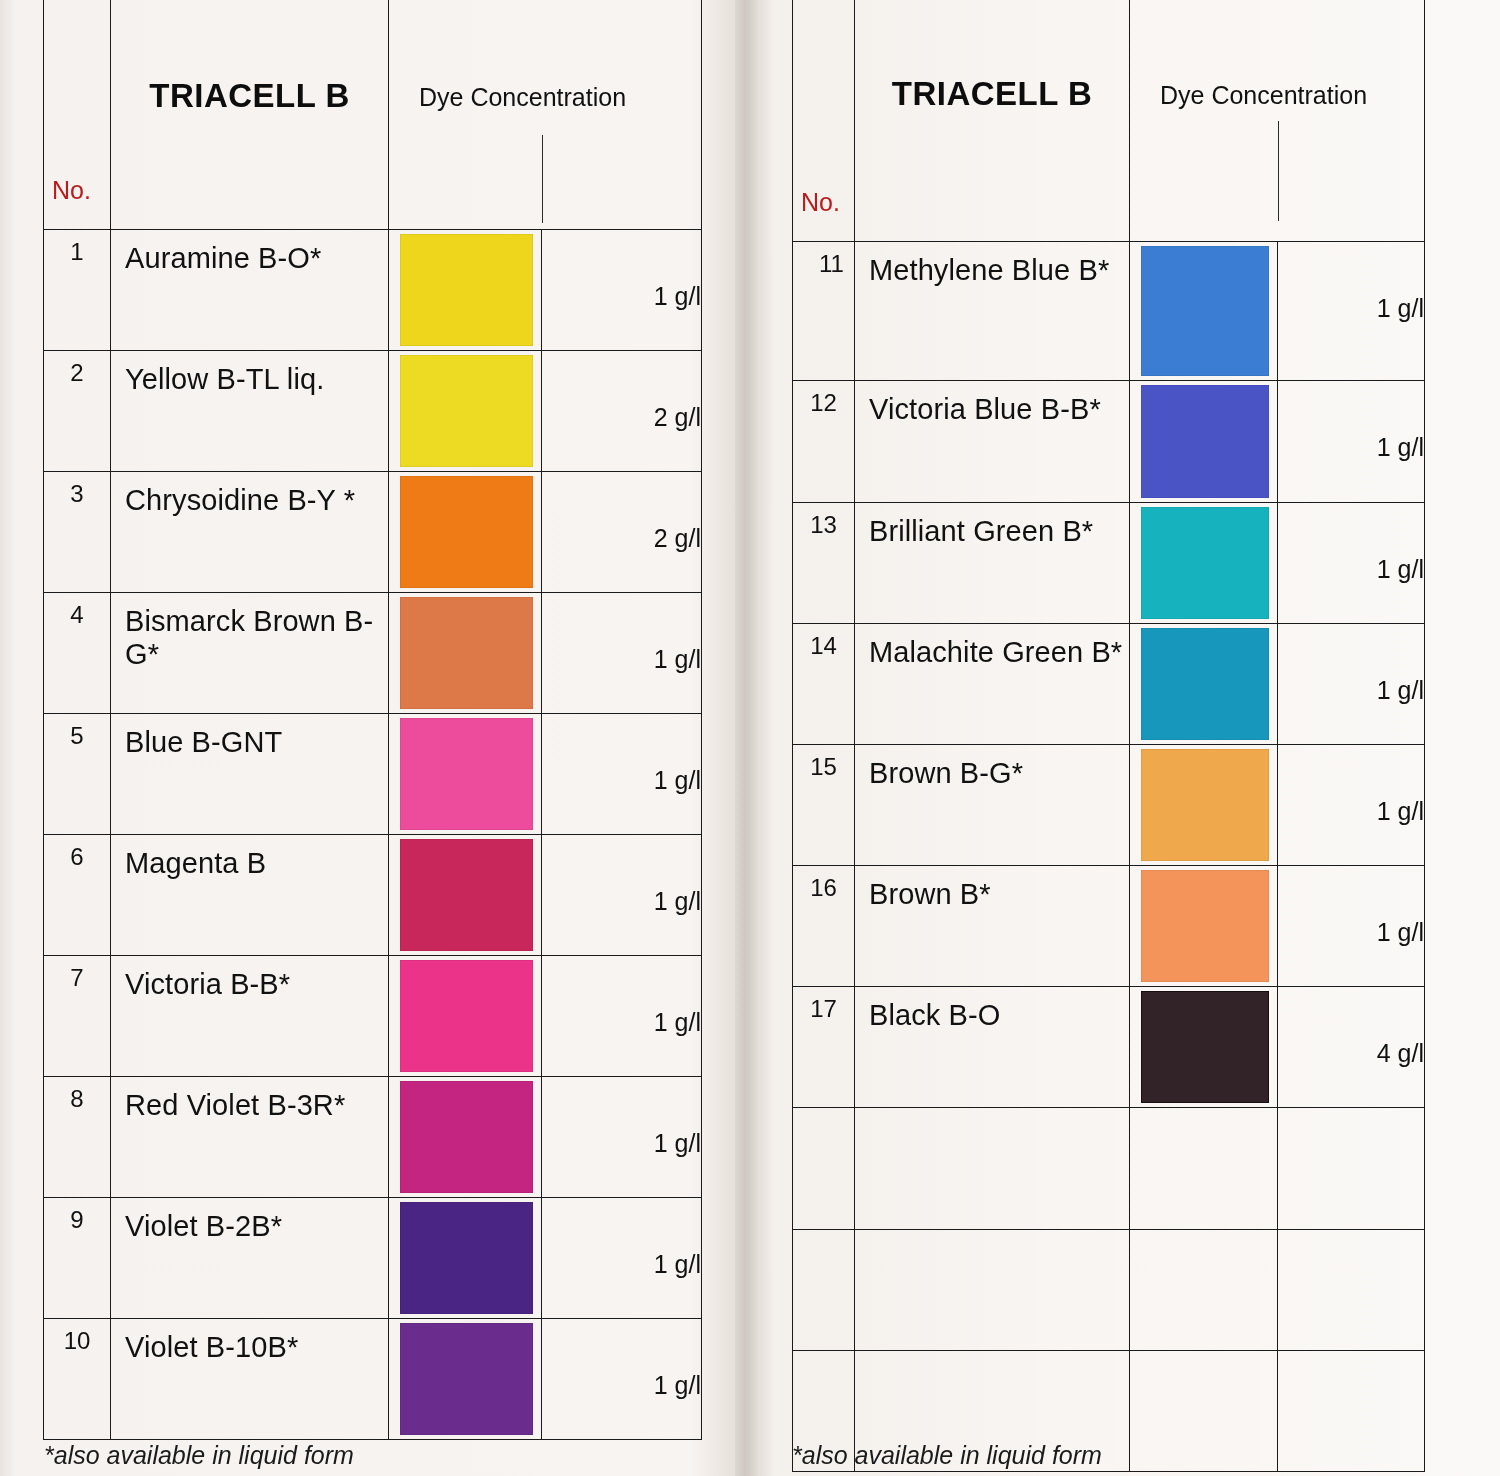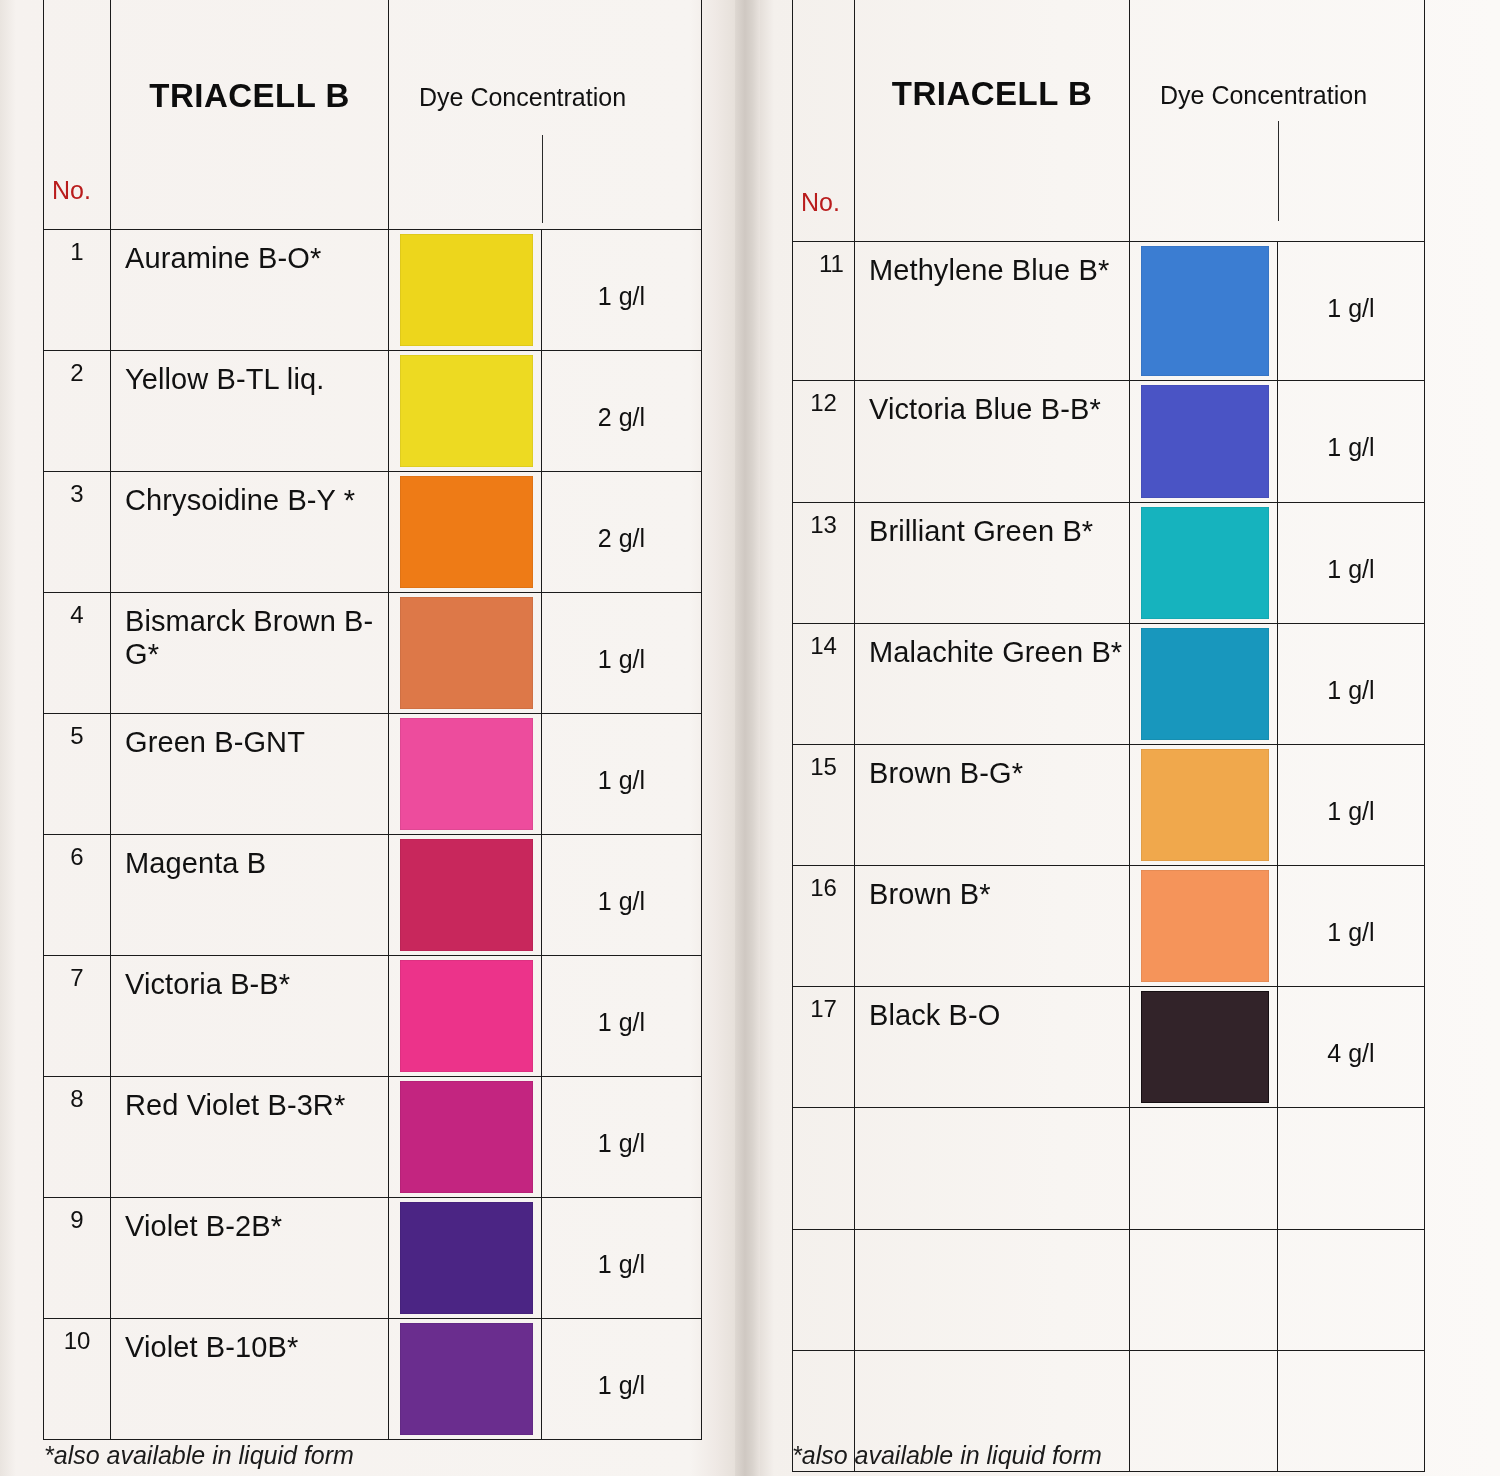--- a/index.html
+++ b/index.html
@@ -59,21 +59,21 @@
   
   .tickline{
     position:absolute;left:153px;top:140px;width:1.4px;height:88px;background:#2a2a2a;
   }
   #table-right .tickline{left:148px;top:128px;height:100px;}
 
   
   .row-td{height:120px;position:relative;}
   .num{font-size:24px;color:#111;padding:8px 0 0 0;text-align:center;}
   .name{font-size:29px;color:#111;padding:12px 0 0 14px;letter-spacing:0.1px;}
-  .conc{font-size:25px;color:#111;text-align:center;padding-top:52px;}
+  .conc{font-size:25px;color:#111;text-align:right;padding-top:52px;}
   .sw-cell{position:relative;padding:0;}
   .swatch{
     position:absolute;left:11px;top:4px;right:8px;bottom:4px;
     box-shadow:inset 0 0 0 0.5px rgba(0,0,0,.12);
   }
   .swatch.dark{box-shadow:inset 0 0 0 1px rgba(0,0,0,.55);}
 
   
   .footnote{
     position:absolute;font-style:italic;font-size:25px;color:#1a1a1a;
@@ -163,21 +163,21 @@
         </td>
         <td class="row-td">
           <div class="conc">1 g/l</div>
         </td>
       </tr>
       <tr>
         <td class="row-td" style="height: 119px;">
           <div class="num">5</div>
         </td>
         <td class="row-td">
-          <div class="name">Green B-GNT</div>
+          <div class="name">Blue B-GNT</div>
         </td>
         <td class="row-td sw-cell">
           <div class="swatch" style="background: rgb(237, 76, 157);"></div>
         </td>
         <td class="row-td">
           <div class="conc">1 g/l</div>
         </td>
       </tr>
       <tr>
         <td class="row-td" style="height: 119px;">

